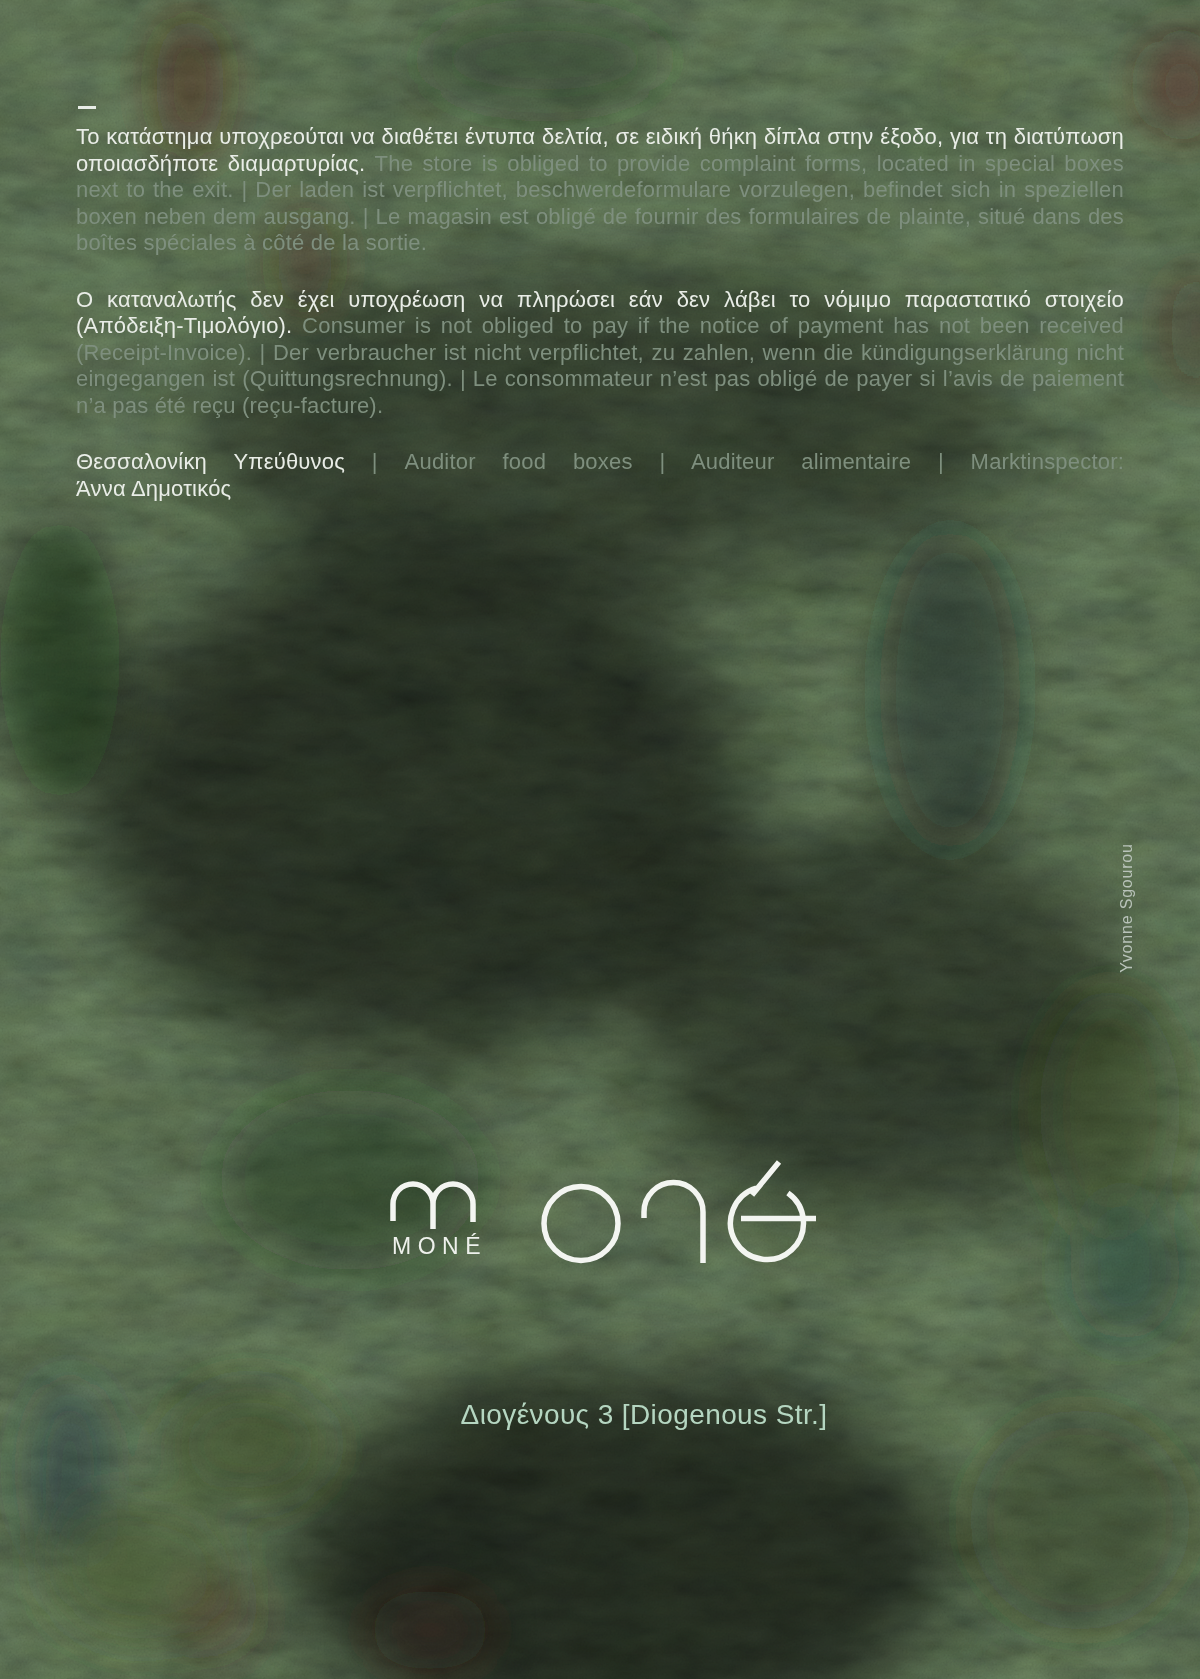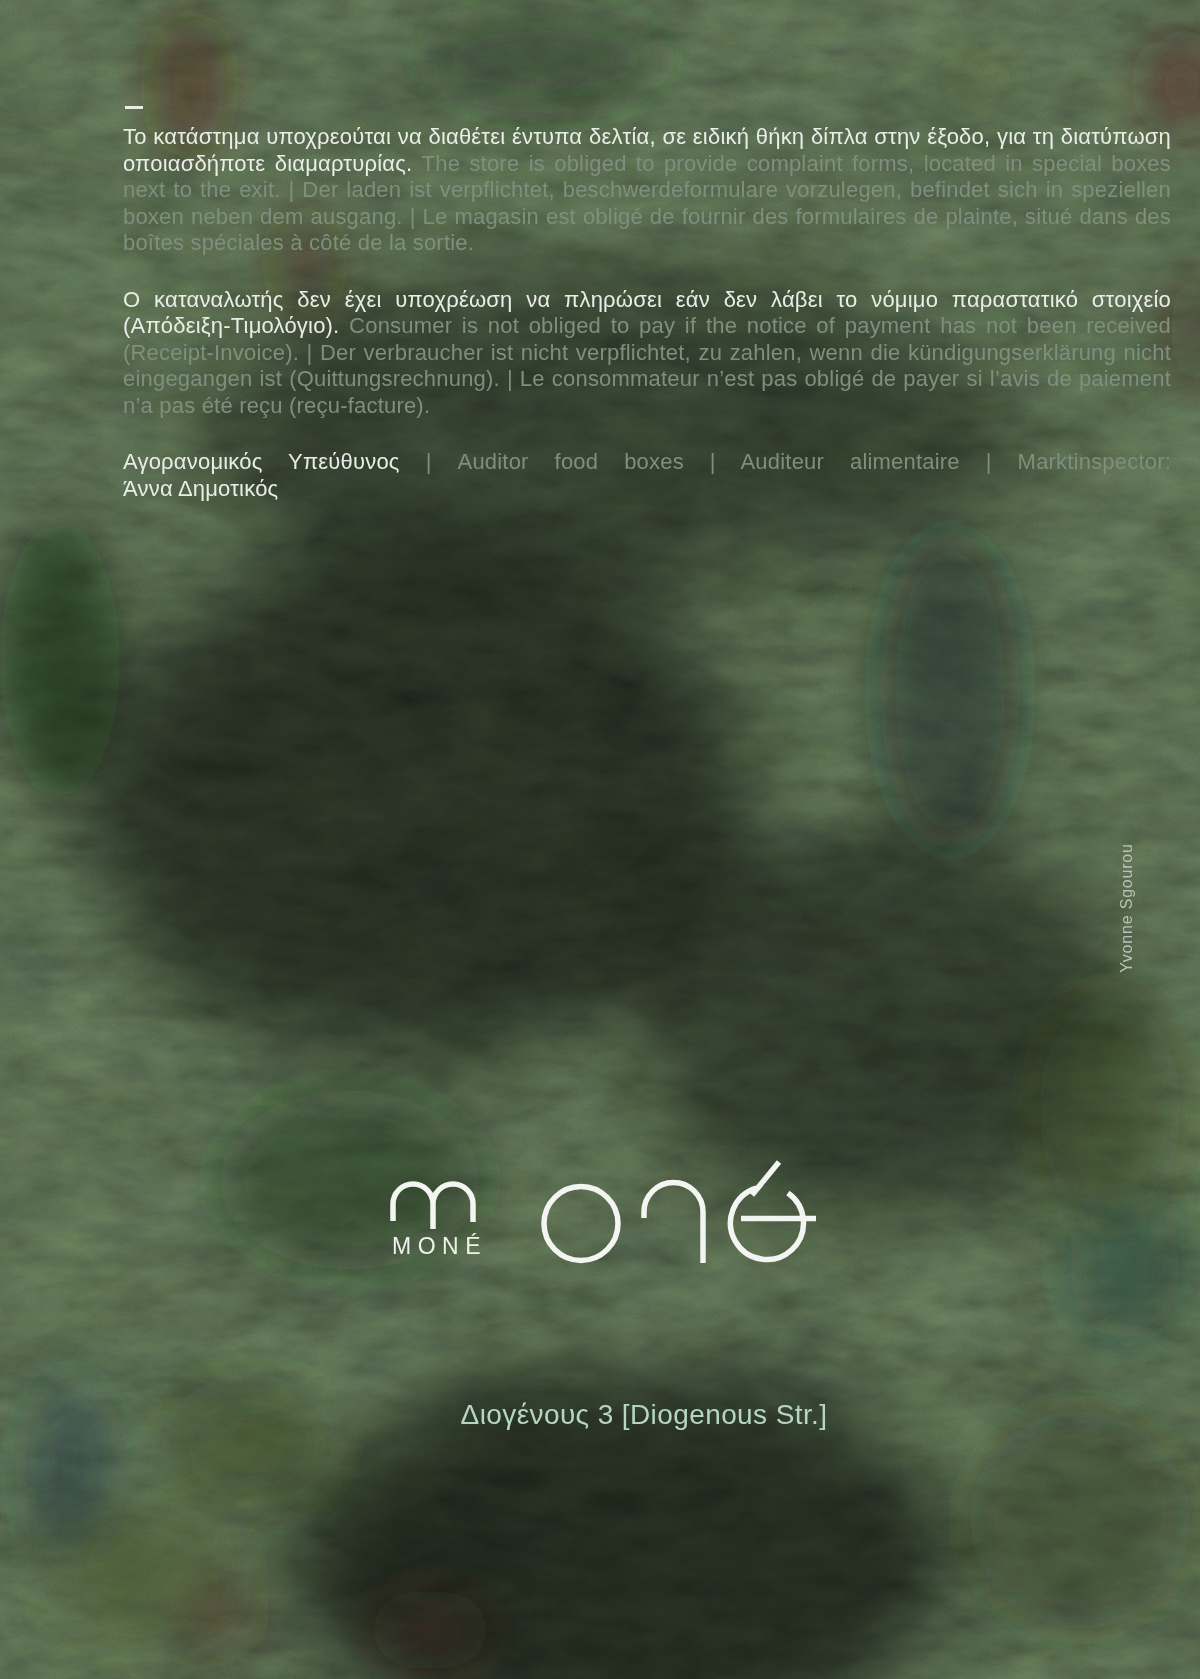--- a/index.html
+++ b/index.html
@@ -1,21 +1,21 @@
 <!DOCTYPE html>
 <html><head>
 <meta charset="utf-8">
 <style>
   html,body{margin:0;padding:0;background:#0d120c;}
   .page{position:relative;width:1200px;height:1679px;overflow:hidden;
         font-family:"Liberation Sans","DejaVu Sans",sans-serif;background:#0d120c;}
   .bg{position:absolute;left:0;top:0;width:1200px;height:1679px;z-index:0;}
   .content{position:absolute;left:0;top:0;width:1200px;height:1679px;z-index:1;}
 
-  .legal{position:absolute;left:76px;top:106px;width:1048px;margin-left:47px;}
+  .legal{position:absolute;left:76px;top:106px;width:1048px;}
   .dash{width:18px;height:3px;background:#e9ede7;margin:0 0 15px 2px;}
   .legal p{margin:0 0 30px 0;font-size:22px;line-height:26.5px;
            text-align:justify;letter-spacing:0.2px;}
   .gr{color:#e9ede7;}
   .tr{color:#7e8f7e;}
   .auditor-first{font-size:22px;line-height:26.5px;text-align:justify;text-align-last:justify;letter-spacing:0.2px;}
   .auditor-name{font-size:22px;line-height:26.5px;color:#e9ede7;letter-spacing:0.2px;}
 
   .credit{position:absolute;left:1127px;top:908px;transform:translate(-50%,-50%) rotate(-90deg);
           white-space:nowrap;font-size:16px;letter-spacing:0.8px;color:#b9c3ba;}
@@ -99,21 +99,21 @@
   <div class="content">
 
     <div class="legal">
       <div class="dash"></div>
 
       <p><span class="gr">Το κατάστημα υποχρεούται να διαθέτει έντυπα δελτία, σε ειδική θήκη δίπλα στην έξοδο, για τη διατύπωση οποιασδήποτε διαμαρτυρίας.</span> <span class="tr">The store is obliged to provide complaint forms, located in special boxes next to the exit. | Der laden ist verpflichtet, beschwerdeformulare vorzulegen, befindet sich in speziellen boxen neben dem ausgang. | Le magasin est obligé de fournir des formulaires de plainte, situé dans des boîtes spéciales à côté de la sortie.</span></p>
 
       <p><span class="gr">Ο καταναλωτής δεν έχει υποχρέωση να πληρώσει εάν δεν λάβει το νόμιμο παραστατικό στοιχείο (Απόδειξη-Τιμολόγιο).</span> <span class="tr">Consumer is not obliged to pay if the notice of payment has not been received (Receipt-Invoice). | Der verbraucher ist nicht verpflichtet, zu zahlen, wenn die kündigungserklärung nicht eingegangen ist (Quittungsrechnung). | Le consommateur n’est pas obligé de payer si l’avis de paiement n’a pas été reçu (reçu-facture).</span></p>
 
 
-      <div class="auditor-first"><span class="gr">Αγορανομικός Υπεύθυνος</span> <span class="tr">| Auditor food boxes | Auditeur alimentaire | Marktinspector:</span></div>
+      <div class="auditor-first"><span class="gr">Θεσσαλονίκη Υπεύθυνος</span> <span class="tr">| Auditor food boxes | Auditeur alimentaire | Marktinspector:</span></div>
       <div class="auditor-name">Άννα Δημοτικός</div>
     </div>
 
     <div class="credit">Yvonne Sgourou</div>
 
     <svg class="logo" role="img" width="436" height="106" viewBox="0 0 436 106" xmlns="http://www.w3.org/2000/svg" aria-label="moné">
       <g fill="none" stroke="#f3f5f1" stroke-width="5.5" stroke-linecap="butt">
 
         <path d="M 5 61 V 44 A 20 20 0 0 1 45 44 V 69 M 45 44 A 20 20 0 0 1 85 44 V 62"></path>
 

